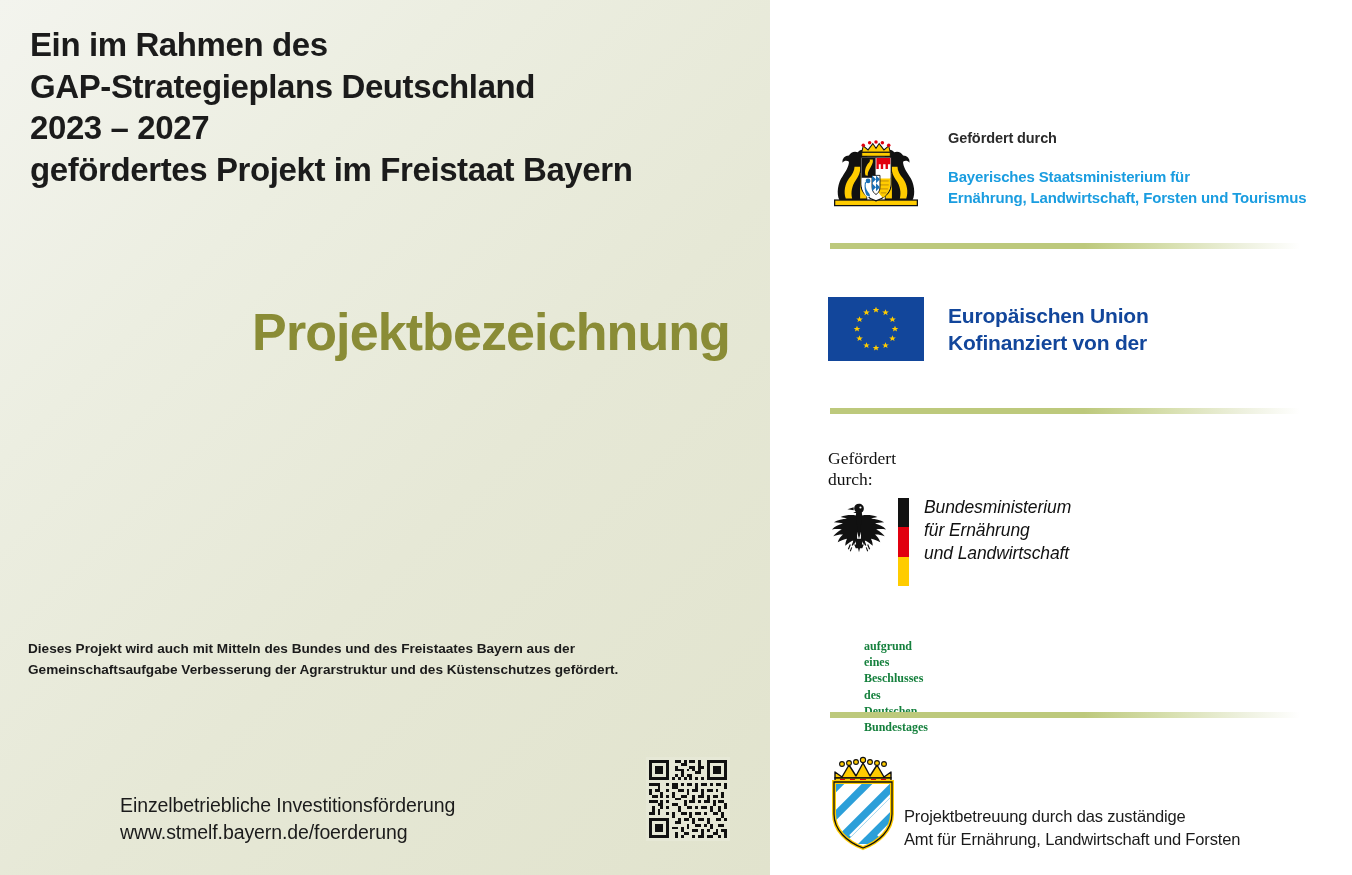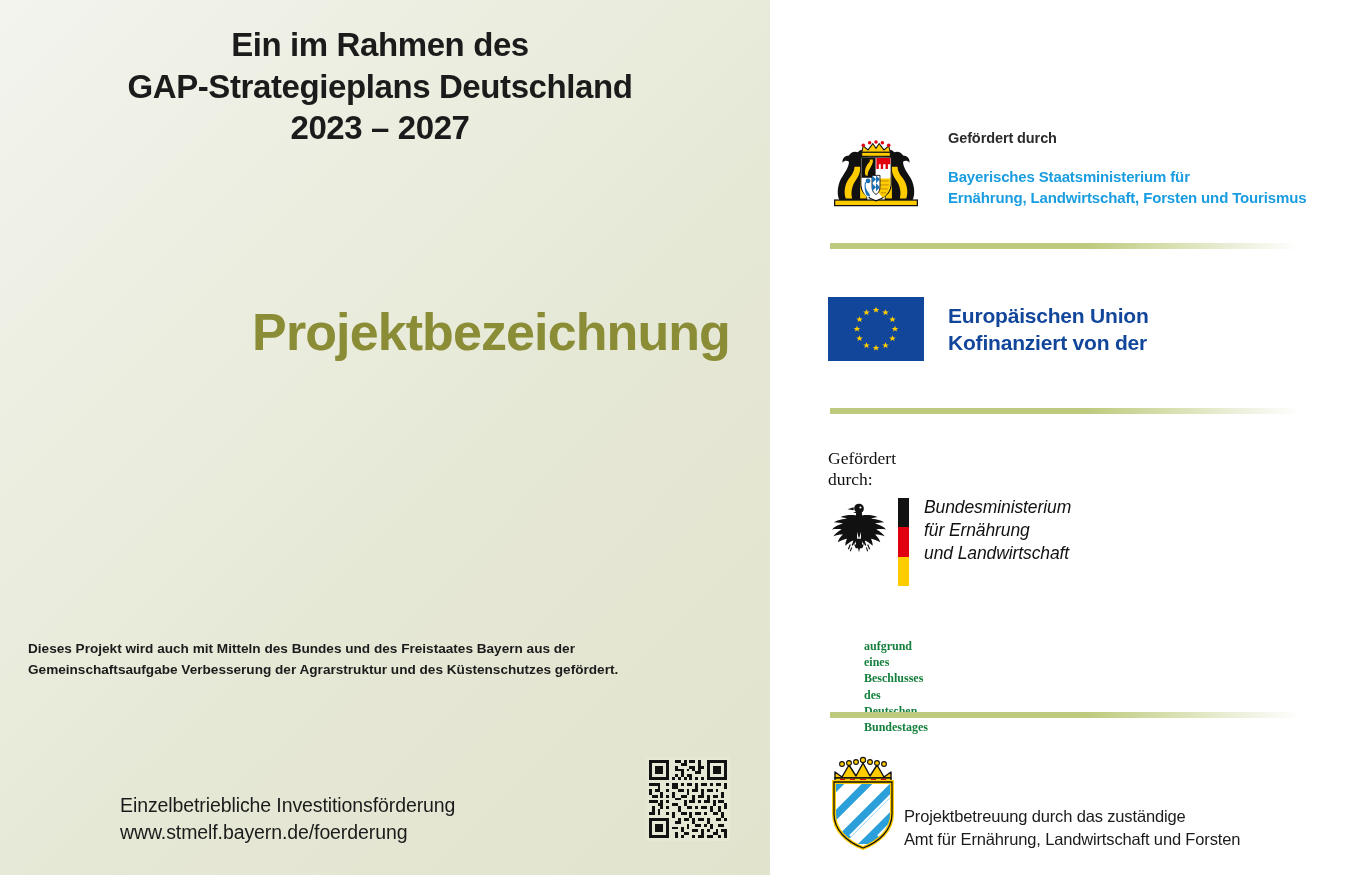--- a/index.html
+++ b/index.html
@@ -24,21 +24,21 @@
     height: 875px;
     background:
       linear-gradient(135deg, #f3f4ee 0%, #eceee1 28%, #e6e8d6 58%, #e1e3cd 100%);
   }
 
   #headline {
     position: absolute;
     left: 30px;
     top: 24px;
     width: 700px;
-    text-align: center;
+    text-align: left;
     font-size: 33px;
     font-weight: 700;
     line-height: 1.26;
     letter-spacing: -0.4px;
     color: #1b1b1b;
   }
   #headline .hl-line { display: block; white-space: nowrap; }
 
   #project-title {
     position: absolute;
@@ -203,20 +203,21 @@
 </style>
 </head>
 <body>
 
 <div id="left-panel">
 
   <div id="headline">
     <span class="hl-line">Ein im Rahmen des</span>
     <span class="hl-line">GAP-Strategieplans Deutschland</span>
     <span class="hl-line">2023 – 2027</span>
+    <span class="hl-line">gefördertes Projekt im Freistaat Bayern</span>
   </div>
 
   <div id="project-title">Projektbezeichnung</div>
 
   <div id="funding-note">
     <span class="fn-line">Dieses Projekt wird auch mit Mitteln des Bundes und des Freistaates Bayern aus der</span>
     <span class="fn-line">Gemeinschaftsaufgabe Verbesserung der Agrarstruktur und des Küstenschutzes gefördert.</span>
   </div>
 
   <div id="footer-left">

